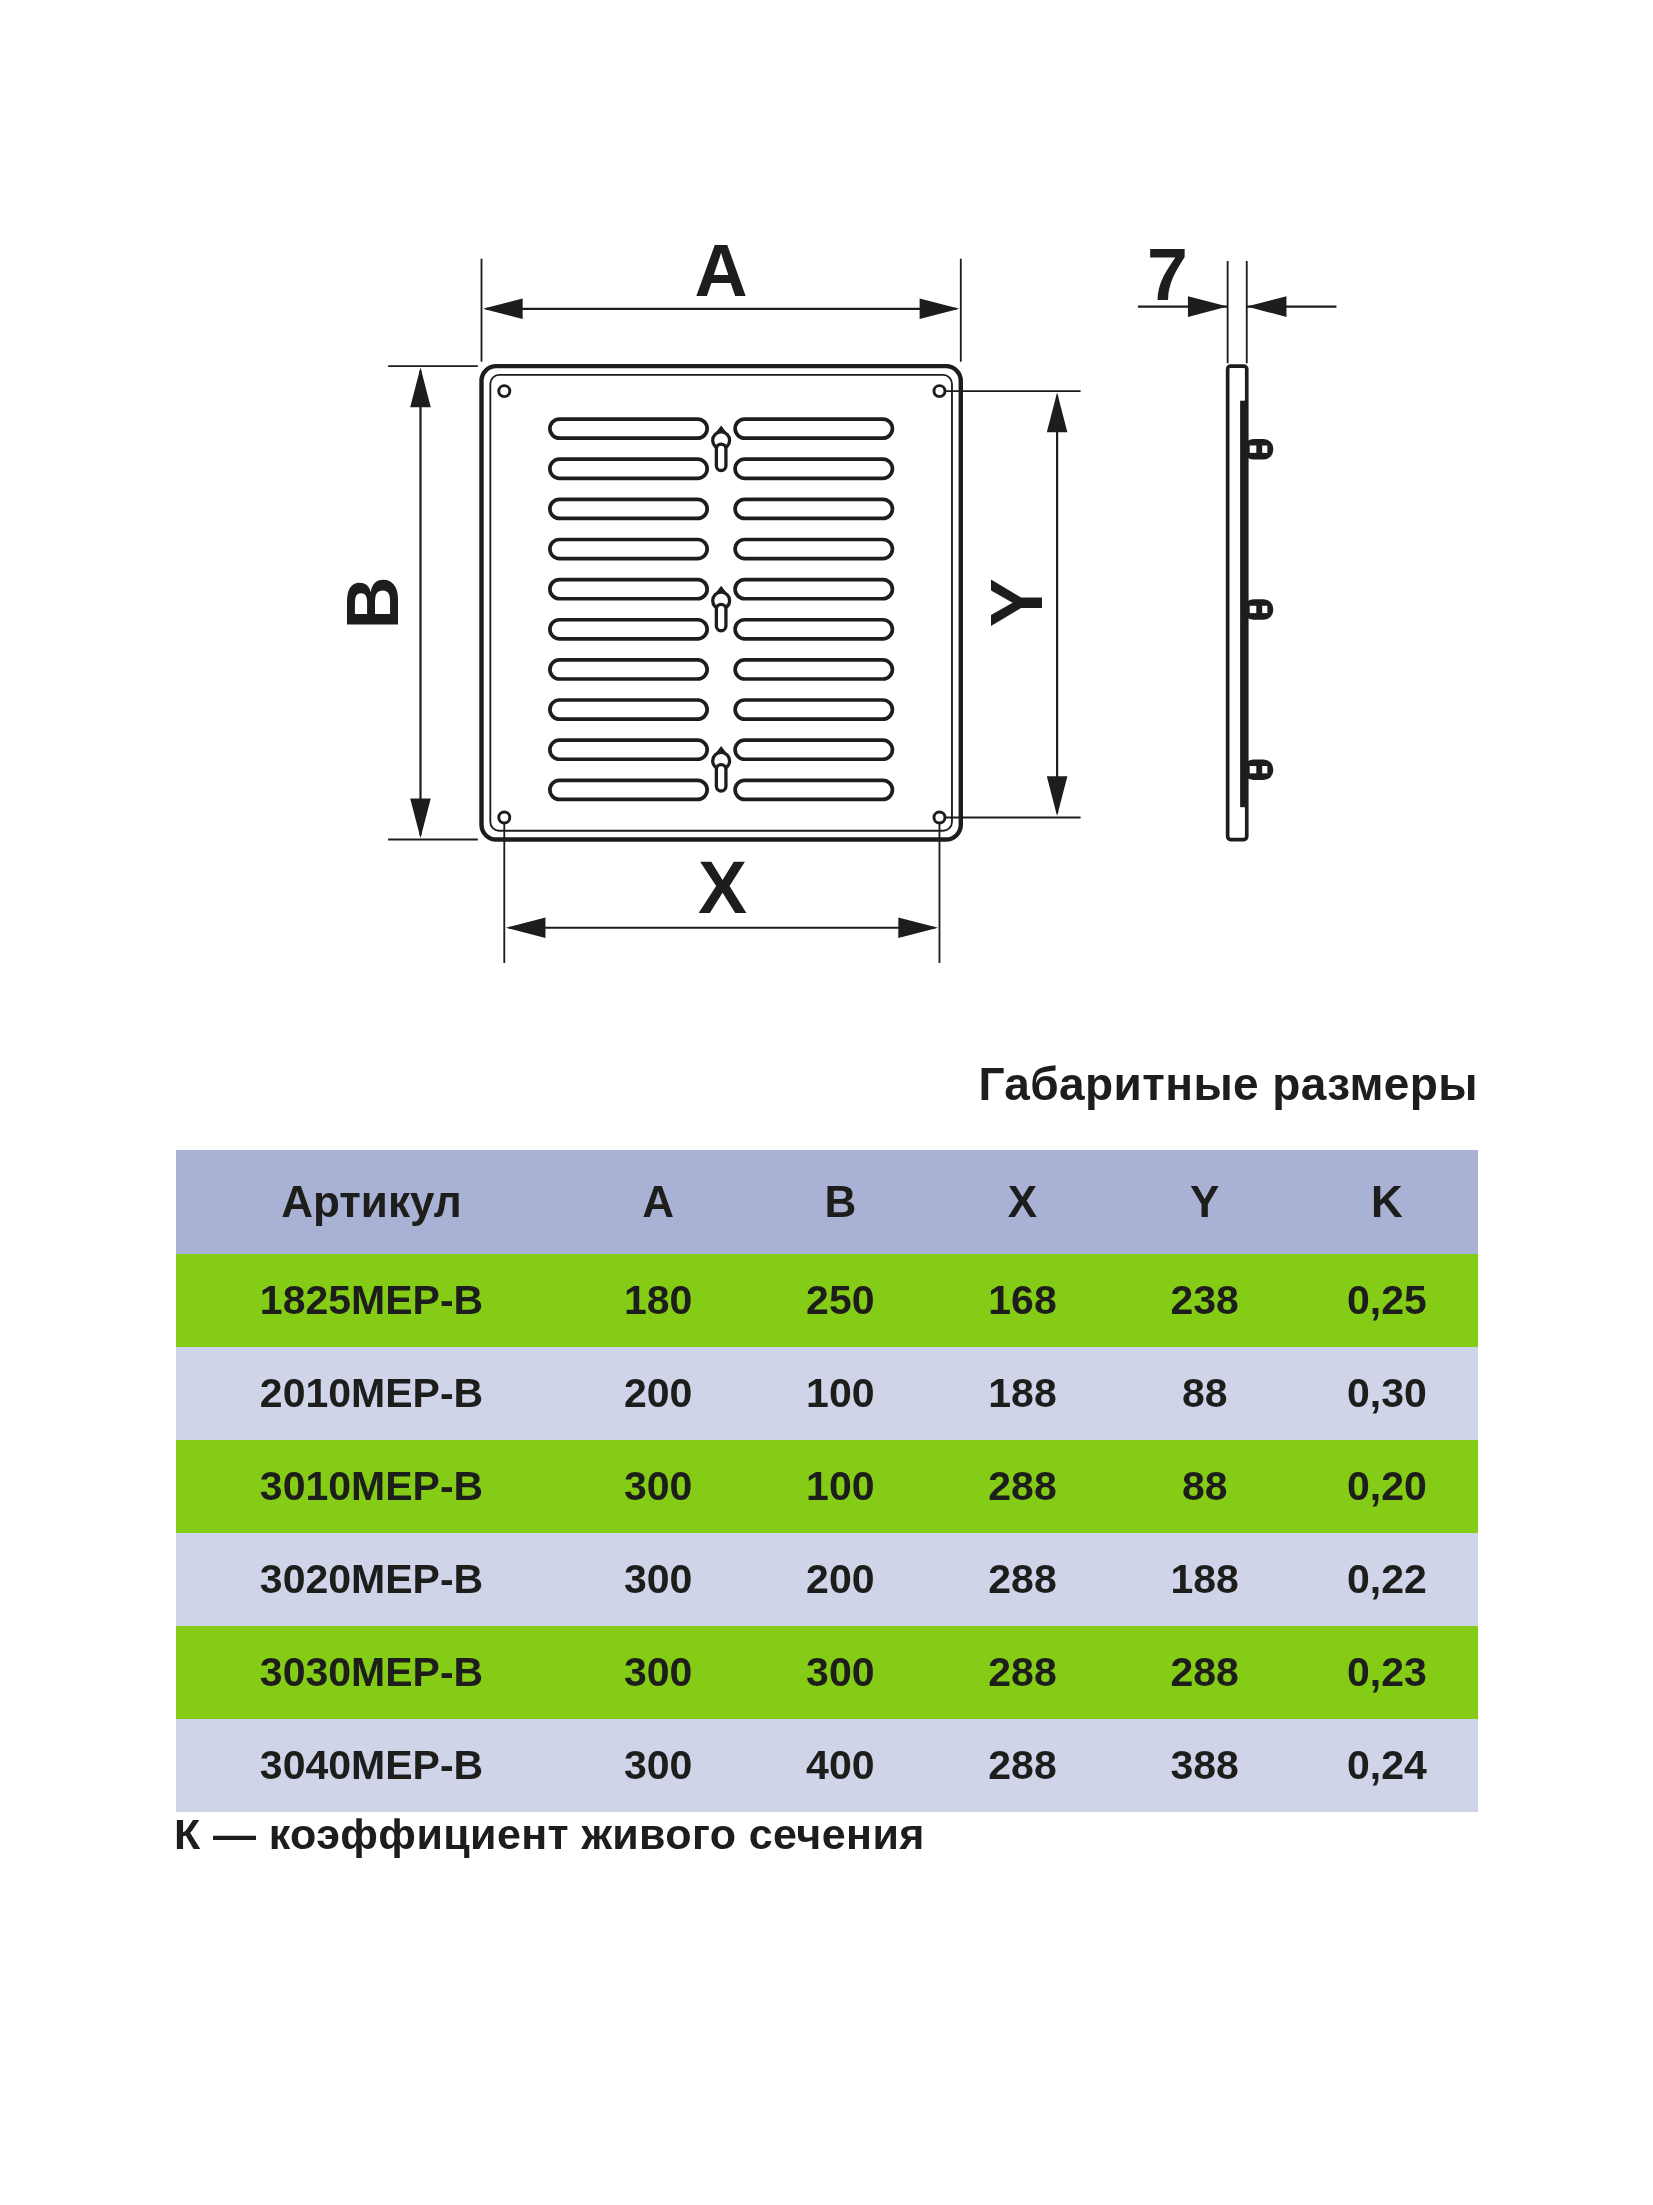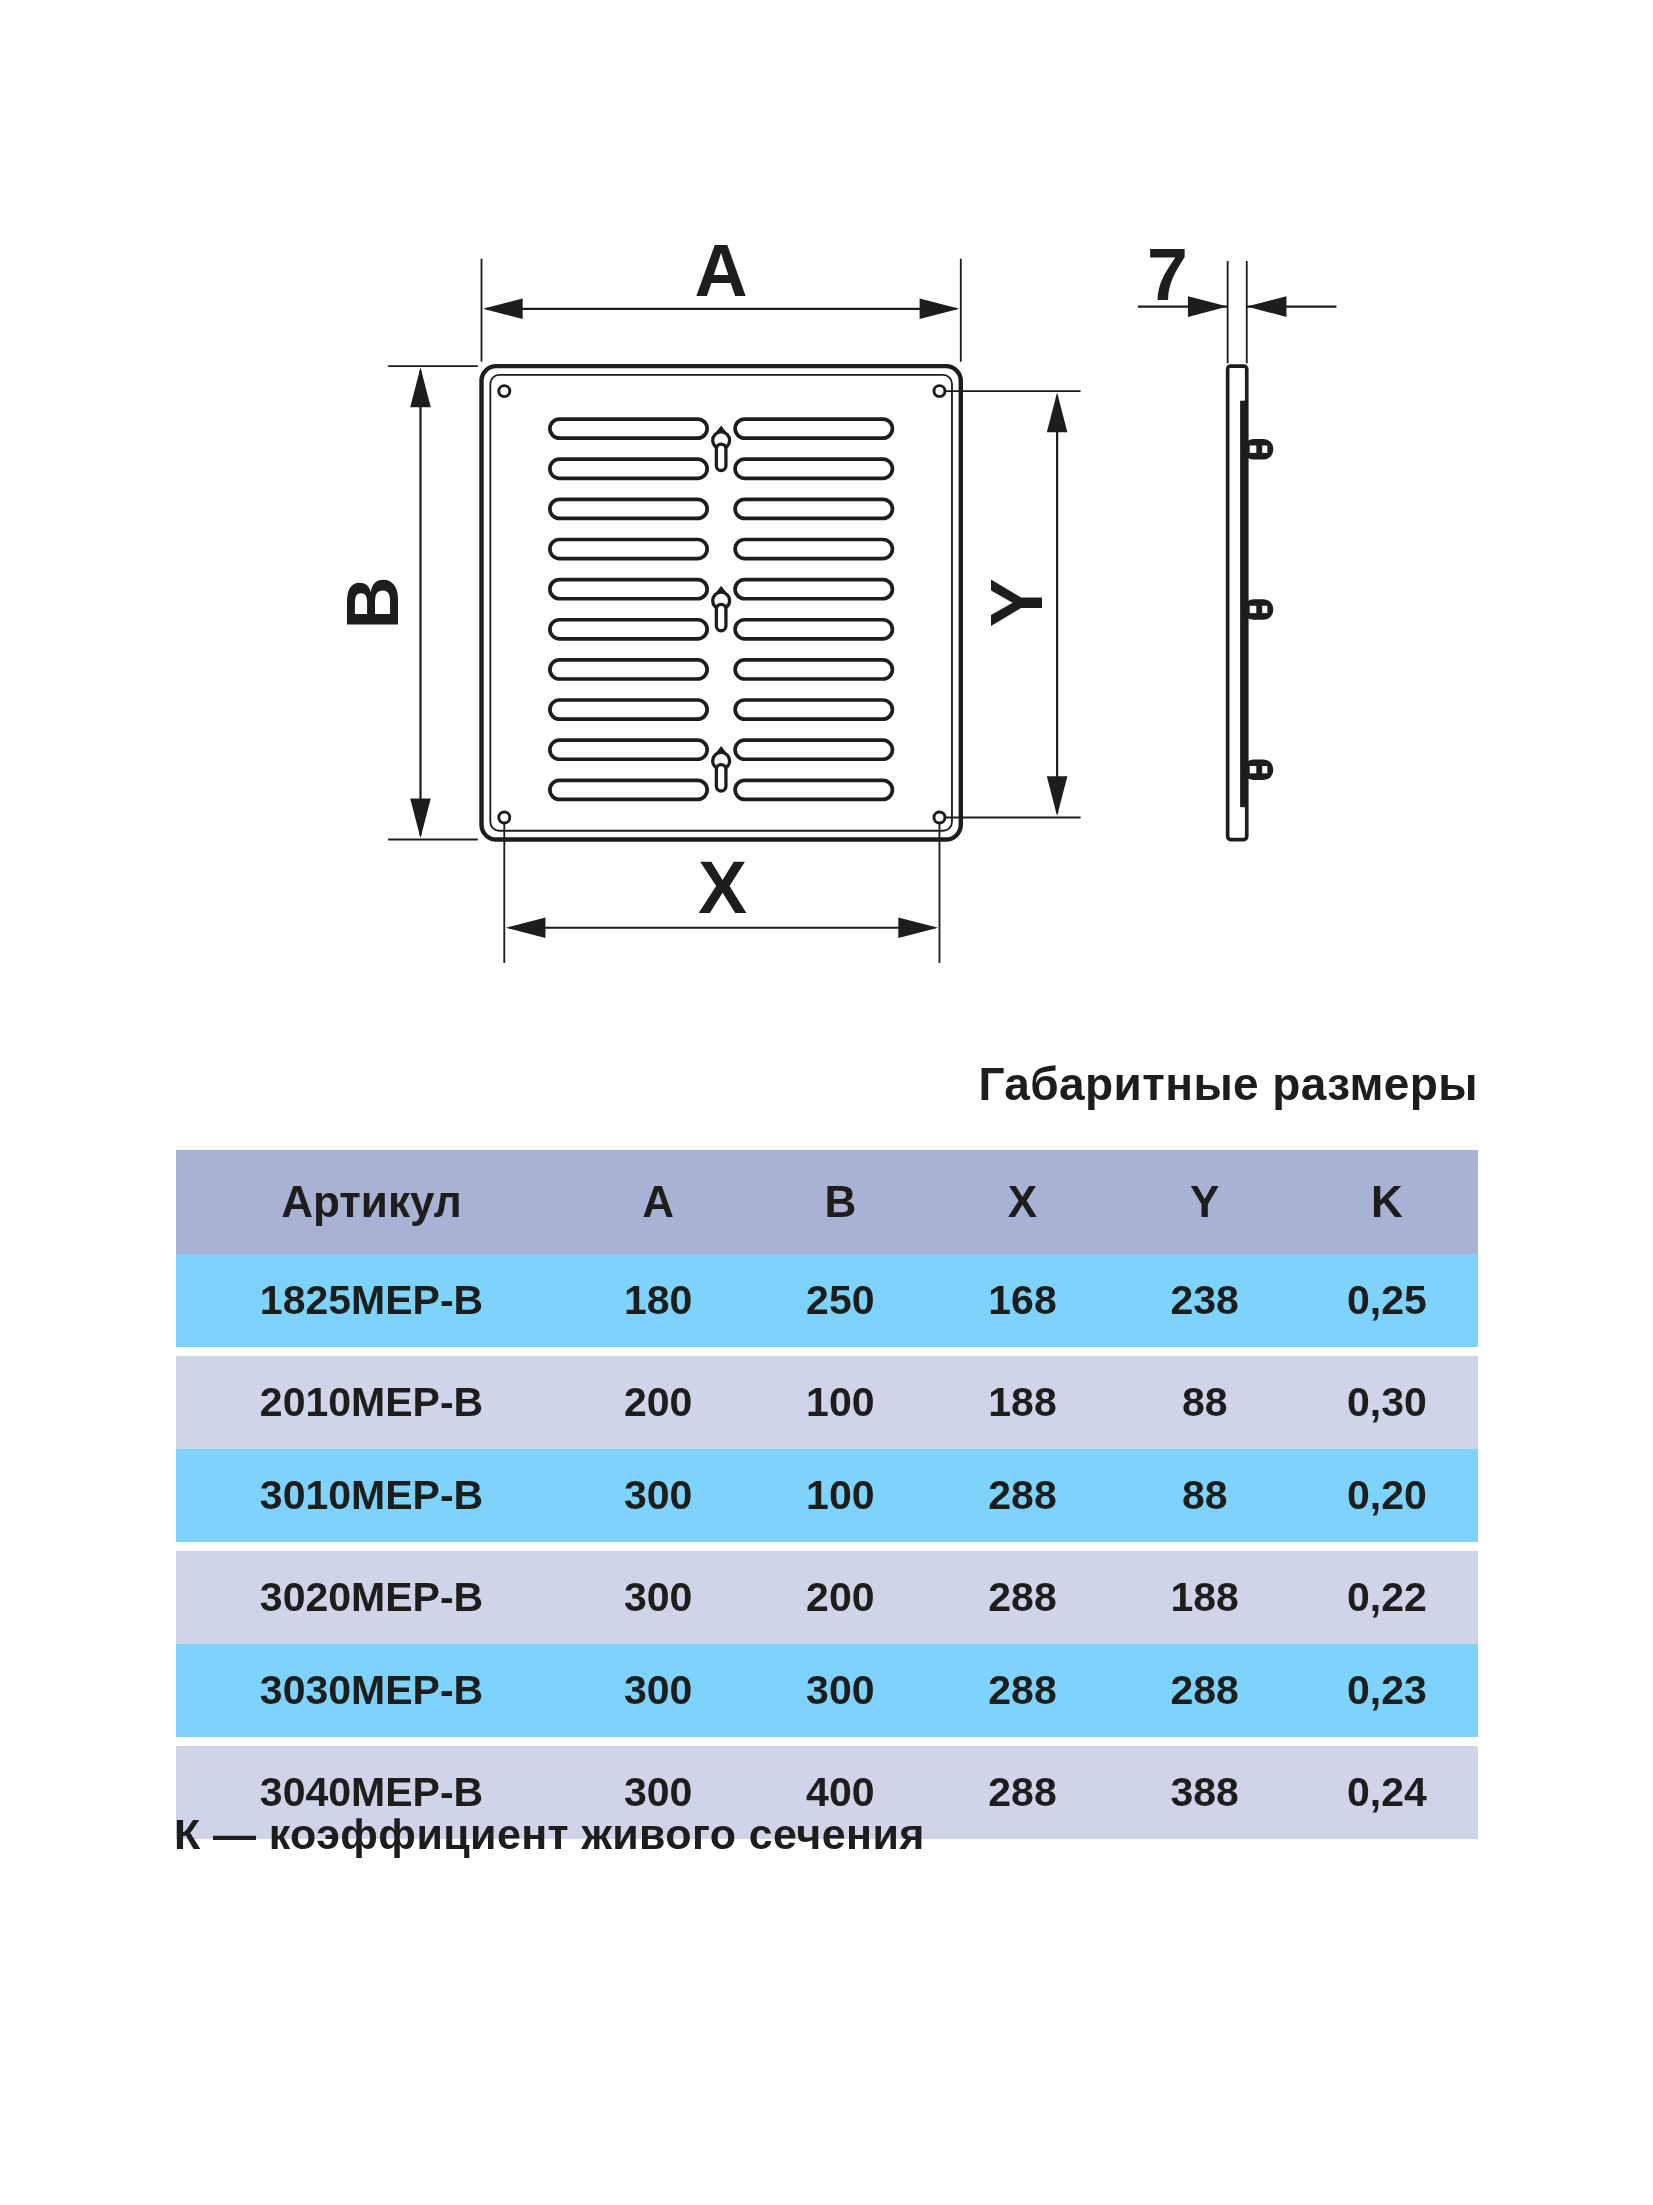--- a/index.html
+++ b/index.html
@@ -23,24 +23,24 @@
     font-size:100px;fill:#1d1d1b;
   }
   
   .title{
     position:absolute;left:176px;top:1057px;width:1302px;
     text-align:right;font-size:46px;font-weight:700;letter-spacing:0.4px;
   }
   .dim-table{position:absolute;left:176px;top:1150px;width:1302px;}
   .trow{
     display:grid;grid-template-columns:391px repeat(5,1fr);
-    height:93px;background:#7dd3fc;
+    height:93px;background:#84cc16;
   }
   .trow.thead{height:104px;background:#a9b2d4;}
-  .trow.alt{background:#cfd4e9;margin-top:9px;}
+  .trow.alt{background:#cfd4e9;}
   .cell{
     display:flex;align-items:center;justify-content:center;
     font-size:41px;font-weight:700;
   }
   .thead .cell{font-size:44px;}
   .footnote{
     position:absolute;left:174px;top:1810px;
     font-size:43px;font-weight:700;letter-spacing:0.4px;
   }
 </style>

